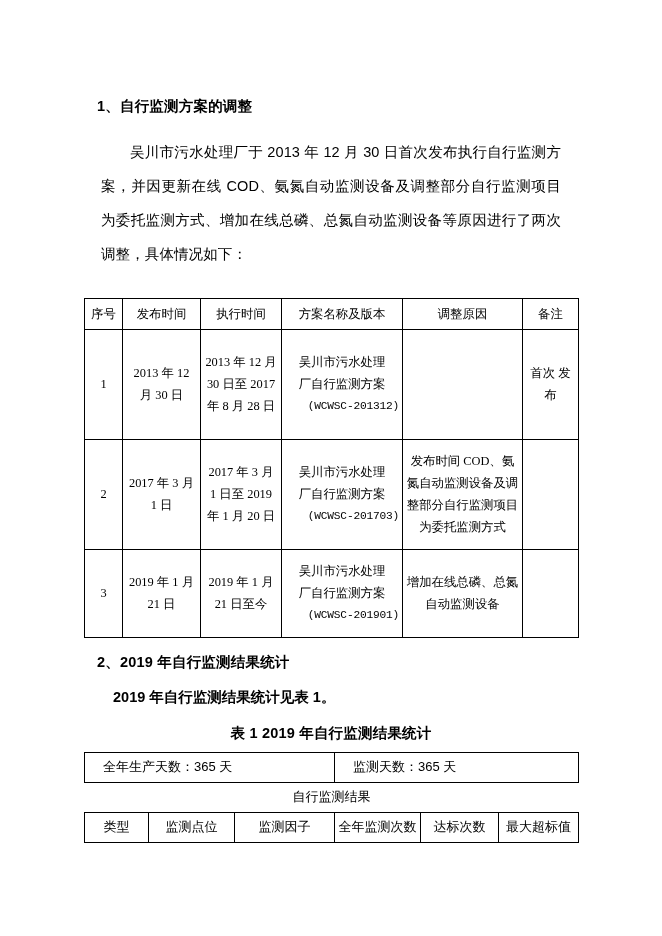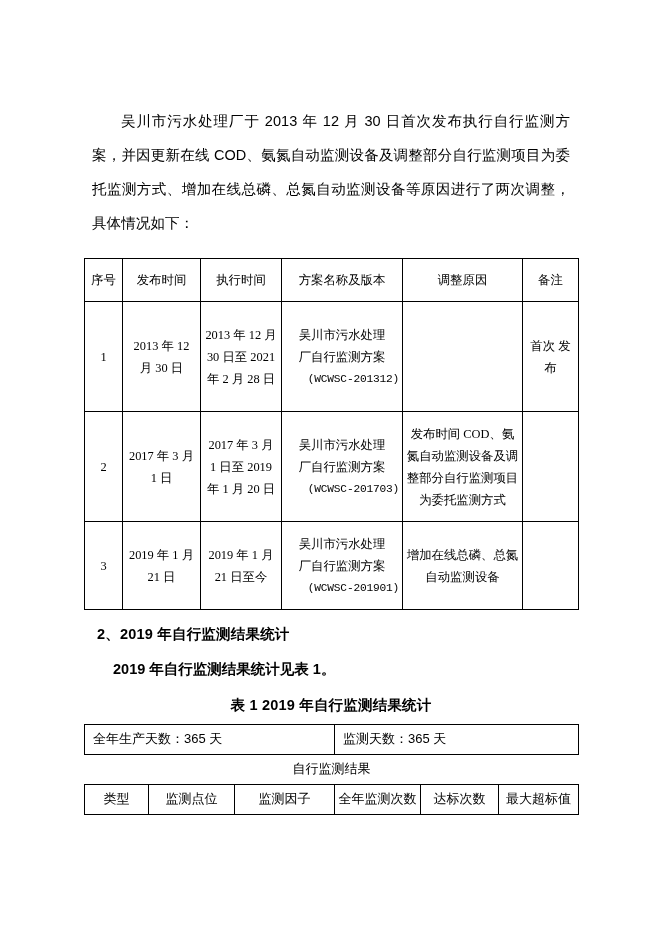--- a/index.html
+++ b/index.html
@@ -41,21 +41,21 @@
     margin: 0 0 6px 13px;
     letter-spacing: 0.2px;
   }
 
   .para {
     font-family: "Liberation Sans", sans-serif;
     font-size: 14.5px;
     line-height: 34px;
     text-align: justify;
     text-justify: inter-ideograph;
-    margin: 8px;
+    margin: 17px;
     text-indent: 2em;
     letter-spacing: 0.1px;
   }
 
   .para-short {
     font-family: "Liberation Sans", sans-serif;
     font-size: 14.5px;
     line-height: 34px;
     margin: 0;
     text-indent: 2em;
@@ -89,21 +89,21 @@
     border: 1px solid #000;
     text-align: center;
     vertical-align: middle;
     font-weight: normal;
     padding: 3px 3px;
     line-height: 22px;
   }
   table.tbl-adjust thead td {
     height: 26px;
     line-height: 20px;
-    padding: 8px 2px;
+    padding: 2px 2px;
   }
   .c-seq   { width: 38px; }
   .c-pub   { width: 78px; }
   .c-exec  { width: 81px; }
   .c-name  { width: 121px; }
   .c-rsn   { width: 120px; }
   .c-note  { width: 56px; }
 
   .cell-lines { display: block; }
   .cell-lines span { display: block; }
@@ -125,36 +125,37 @@
     font-weight: normal;
     height: 27px;
     padding: 1px 2px;
   }
   table.tbl-results td.band {
     border-left: none;
     border-right: none;
   }
   table.tbl-results td.leftpad {
     text-align: left;
-    padding-left: 8px;
+    padding-left: 18px;
     margin-left: 36px;
   }
   .r-type  { width: 64px; }
   .r-point { width: 86px; }
   .r-factor{ width: 100px; }
   .r-count { width: 86px; }
   .r-pass  { width: 78px; }
   .r-max   { width: 80px; }
 </style>
 </head>
 <body>
 
 <div class="page">
   <div class="content">
 
+    <div class="h-section">1、自行监测方案的调整</div>
 
     <p class="para">吴川市污水处理厂于 2013 年 12 月 30 日首次发布执行自行监测方案，并因更新在线 COD、氨氮自动监测设备及调整部分自行监测项目为委托监测方式、增加在线总磷、总氮自动监测设备等原因进行了两次调整，具体情况如下：</p>
 
     <div class="gap-a"></div>
 
     <table class="tbl-adjust">
       <colgroup>
         <col class="c-seq">
           <col class="c-pub">
           <col class="c-exec">
@@ -169,21 +170,21 @@
           <td>执行时间</td>
           <td>方案名称及版本</td>
           <td>调整原因</td>
           <td>备注</td>
         </tr>
       </thead>
       <tbody>
         <tr style="height:110px;">
           <td>1</td>
           <td>2013 年 12 月 30 日</td>
-          <td>2013 年 12 月 30 日至 2021 年 2 月 28 日</td>
+          <td>2013 年 12 月 30 日至 2017 年 8 月 28 日</td>
           <td>
             <span class="cell-lines">
               <span>吴川市污水处理</span>
               <span>厂自行监测方案</span>
               <span class="code">(WCWSC-201312)</span>
             </span>
           </td>
           <td></td>
           <td>首次 发布</td>
         </tr>

